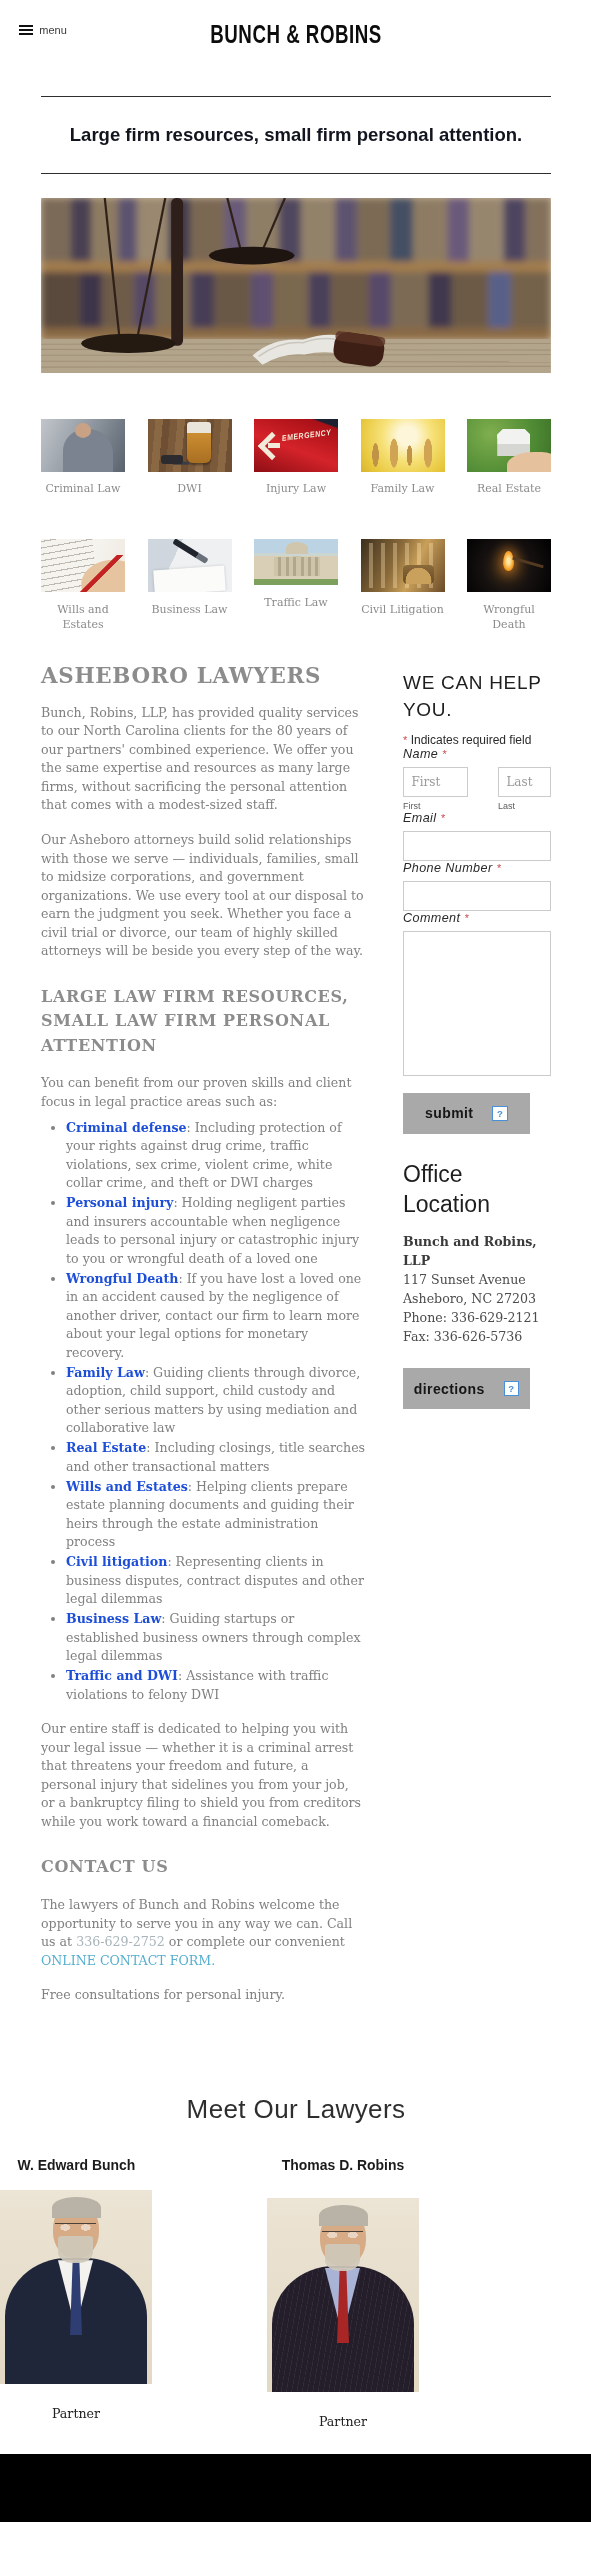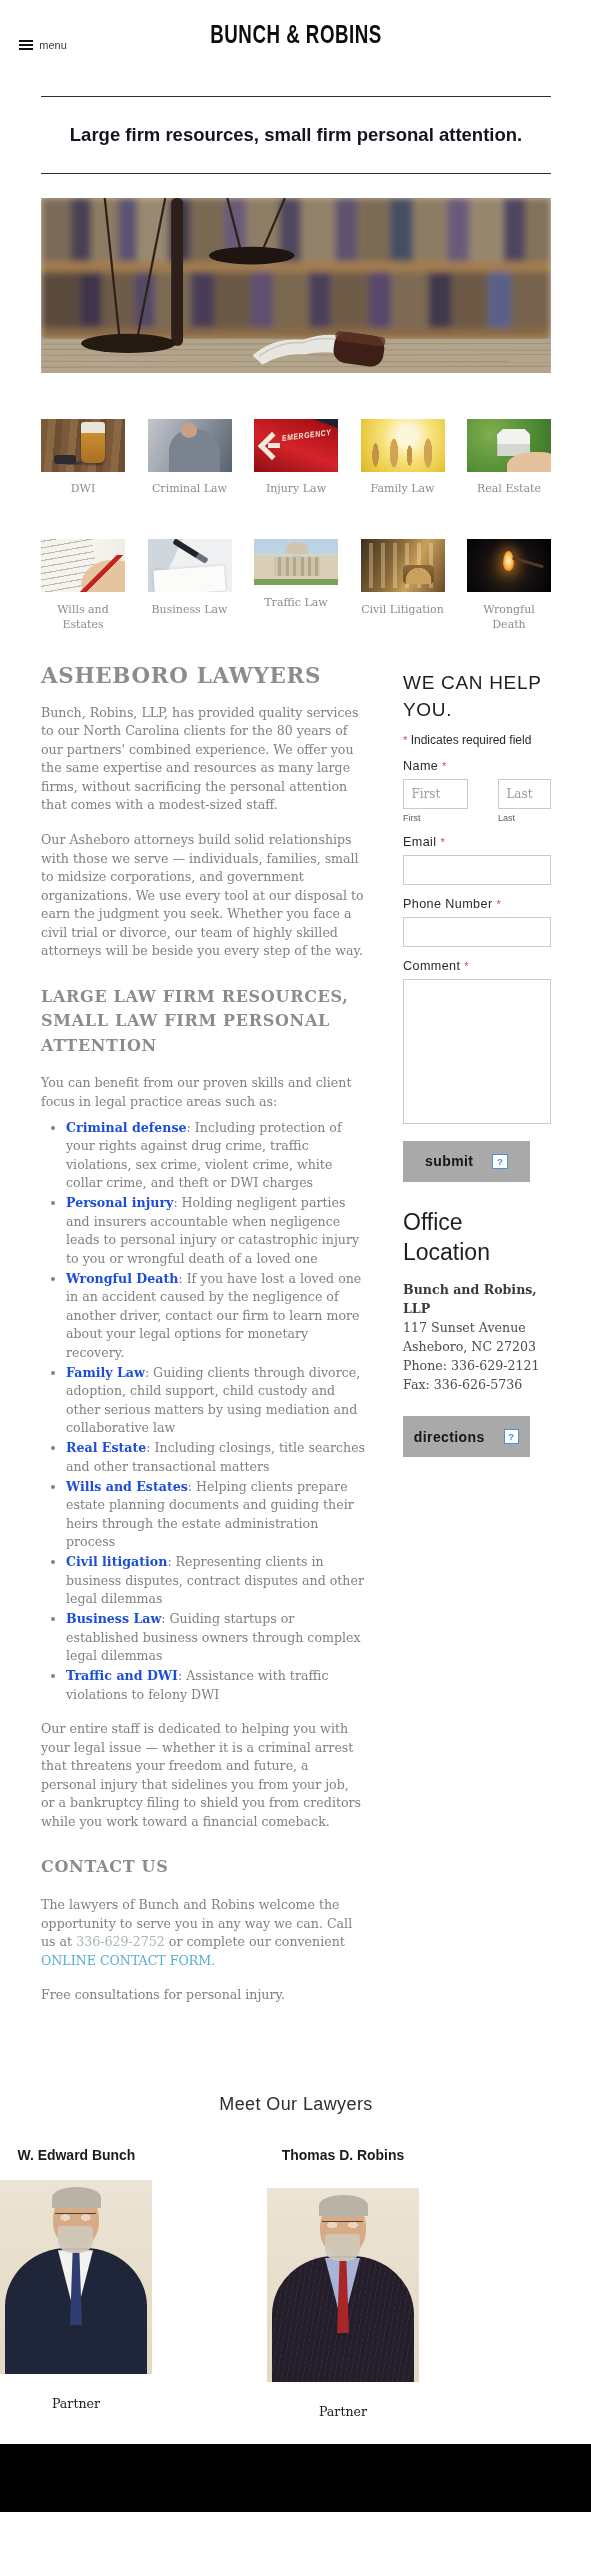--- a/index.html
+++ b/index.html
@@ -6,21 +6,21 @@
   html,body { background:#fff; }
   body {
     width: 592px;
     font-family: "DejaVu Serif", serif;
     color:#7f7f7f;
     position: relative;
   }
 
   
   header { position: relative; padding-top: 19px; height: 49px; }
-  .menu-btn { position:absolute; left:13.3px; top:39px; display:flex; align-items:center; cursor:pointer; }
+  .menu-btn { position:absolute; left:13.3px; top:24px; display:flex; align-items:center; cursor:pointer; }
   .hamburger { width:14px; height:10.4px; display:flex; flex-direction:column; justify-content:space-between; }
   .hamburger i { display:block; height:2.2px; background:#101010; }
   .menu-btn span { font-family:"Liberation Sans",sans-serif; font-size:11px; color:#3a3a3a; margin-left:6px; }
   .site-title { text-align:center; font-family:"Liberation Sans",sans-serif; font-weight:bold;
     font-size:26px; color:#0c0c0c; letter-spacing:0.7px; }
   .site-title span { display:inline-block; transform:scaleX(.72); }
 
   
   .tagline-box { margin: 47px 41px 0; border-top:1.5px solid #2e2e2e; border-bottom:1.5px solid #2e2e2e;
     padding: 18.5px 0 20px; }
@@ -124,21 +124,21 @@
   .col-left li strong { color:#1d4ed8; }
   .phone-link { color:#a8b4ba; text-decoration:none; cursor:pointer; }
   .form-link { color:#56aecf; text-decoration:none; cursor:pointer; }
   .free-note { font-size:12px; }
 
   
   .sans { font-family:"Liberation Sans",sans-serif; }
   .help-heading { font-size:19px; line-height:27px; color:#1e1e1e; letter-spacing:0.7px; font-weight:normal; }
   .req-note { margin-top:10.4px; font-size:12px; color:#2a2a2a; }
   .req-star { color:#cc4b4b; font-size:11px; }
-  .f-label { margin-top:12px; font-size:12.6px; color:#2a2a2a; letter-spacing:0.4px; }
+  .f-label { font-size:12.6px; color:#2a2a2a; letter-spacing:0.4px;font-style:italic; }
   .f-row { display:flex; justify-content:space-between; margin-top:6px; }
   input[type=text] { border:0.7px solid #cbcbcb; height:30px; font-family:"DejaVu Serif",serif;
     font-size:12px; color:#555; padding:0 7.4px; background:#fff; width:100%; }
   input::placeholder, textarea::placeholder { color:#9a9a9a; }
   .f-half-1 { width:65px; } .f-half-2 { width:53px; }
   .sub-label { font-size:9px; color:#5c5c5c; margin-top:4.4px; }
   textarea { border:0.7px solid #cbcbcb; width:100%; height:145px; margin-top:6px; resize:none;
     font-family:"DejaVu Serif",serif; font-size:12px; color:#555; padding:6px 7.4px; }
   .gray-btn { margin-top:13.3px; width:127px; height:41px; background:#a9a9a9; border:none; cursor:pointer;
     display:flex; align-items:center; justify-content:center; font-family:"Liberation Sans",sans-serif;
@@ -147,21 +147,21 @@
     background:#fff; border:1.5px solid #4a90d9; color:#4a90d9; font-size:9.6px; font-weight:bold;
     margin-left:19px; cursor:pointer; }
   .office-heading { margin-top:25px; font-size:23px; line-height:30px; color:#1e1e1e; font-weight:normal; }
   .office-block { margin-top:13.3px; font-size:12.6px; line-height:19px; color:#4c4c4c; }
   .office-block .firm { font-weight:bold; color:#3a3a3a; }
   .office-btn { margin-top:22px; }
 
   
   .lawyers { margin-top:89px; }
   .lawyers h2 { text-align:center; font-family:"Liberation Sans",sans-serif; font-weight:normal;
-    color:#2e2e2e; font-size:18px; letter-spacing:0.4px; }
+    color:#2e2e2e; font-size:26px; letter-spacing:0.4px; }
   .lawyer-row { display:flex; justify-content:flex-start; gap:115px; margin-top:31px; }
   .lawyer-card { width:152px; text-align:center; }
   .lawyer-name { font-family:"Liberation Sans",sans-serif; font-weight:bold; font-size:15.5px; color:#1b1b1b; }
   .lawyer-name span { display:inline-block; transform:scaleX(.9); }
   .portrait { position:relative; width:152px; height:194px; margin-top:16.3px; overflow:hidden;
     background:linear-gradient(180deg,#ece4d4,#e2d8c4); }
   .portrait .head { position:absolute; left:50%; top:12px; width:46px; height:56px; margin-left:-23px;
     background:#d6ab86; border-radius:48% 48% 46% 46%; }
   .portrait .hair { position:absolute; left:50%; top:6.7px; width:49px; height:21px; margin-left:-24.4px;
     background:#b9b2a6; border-radius:50% 50% 0 0; }
@@ -279,26 +279,26 @@
     <g transform="translate(430,206) rotate(8)">
       <rect x="-34" y="-22" width="68" height="42" rx="17" fill="#3d1f16"></rect>
       <rect x="-34" y="-22" width="68" height="13" rx="6" fill="#5a3326" opacity=".8"></rect>
     </g>
   </svg>
 </div>
 
 <section class="pa-grid">
   <div class="pa-row">
       <div class="pa-cell">
+        <div class="pa-thumb pa-criminal-law"></div>
+        <div class="pa-label">Criminal Law</div>
+      </div>
+      <div class="pa-cell">
         <div class="pa-thumb pa-dwi"></div>
         <div class="pa-label">DWI</div>
-      </div>
-      <div class="pa-cell">
-        <div class="pa-thumb pa-criminal-law"></div>
-        <div class="pa-label">Criminal Law</div>
       </div>
       <div class="pa-cell">
         <div class="pa-thumb pa-injury-law">
           <span class="sign-text">EMERGENCY</span>
         </div>
         <div class="pa-label">Injury Law</div>
       </div>
       <div class="pa-cell">
         <div class="pa-thumb pa-family-law"></div>
         <div class="pa-label">Family Law</div>

